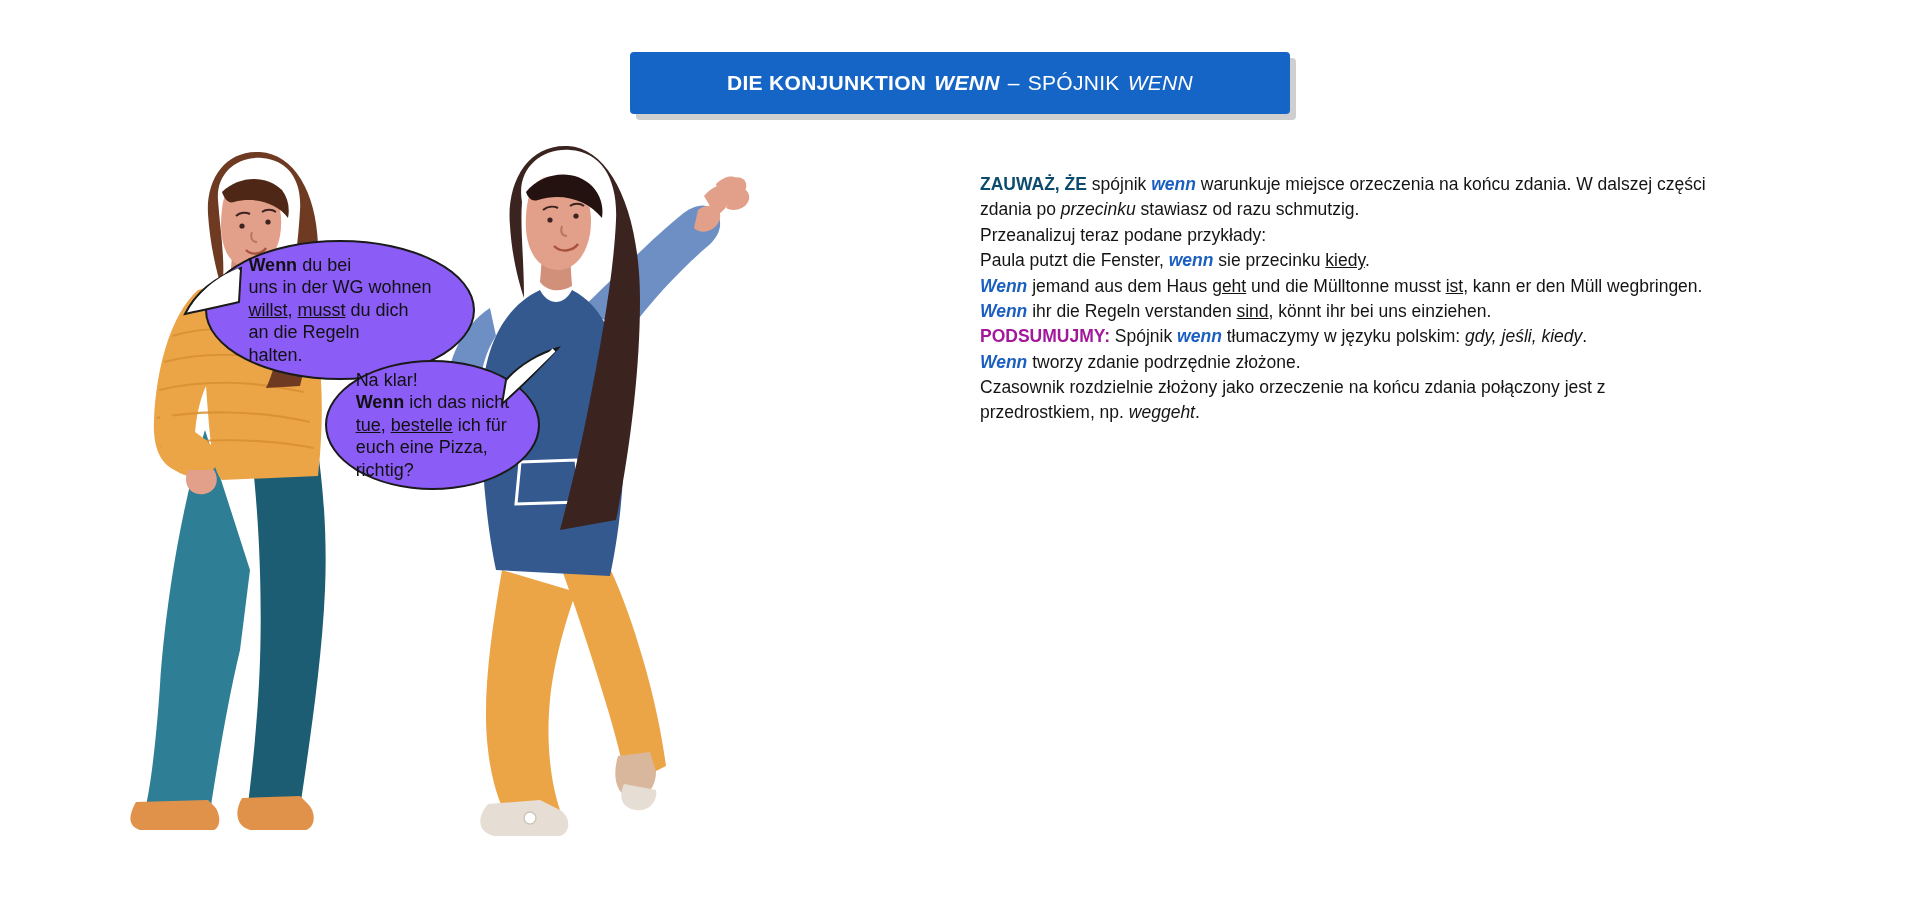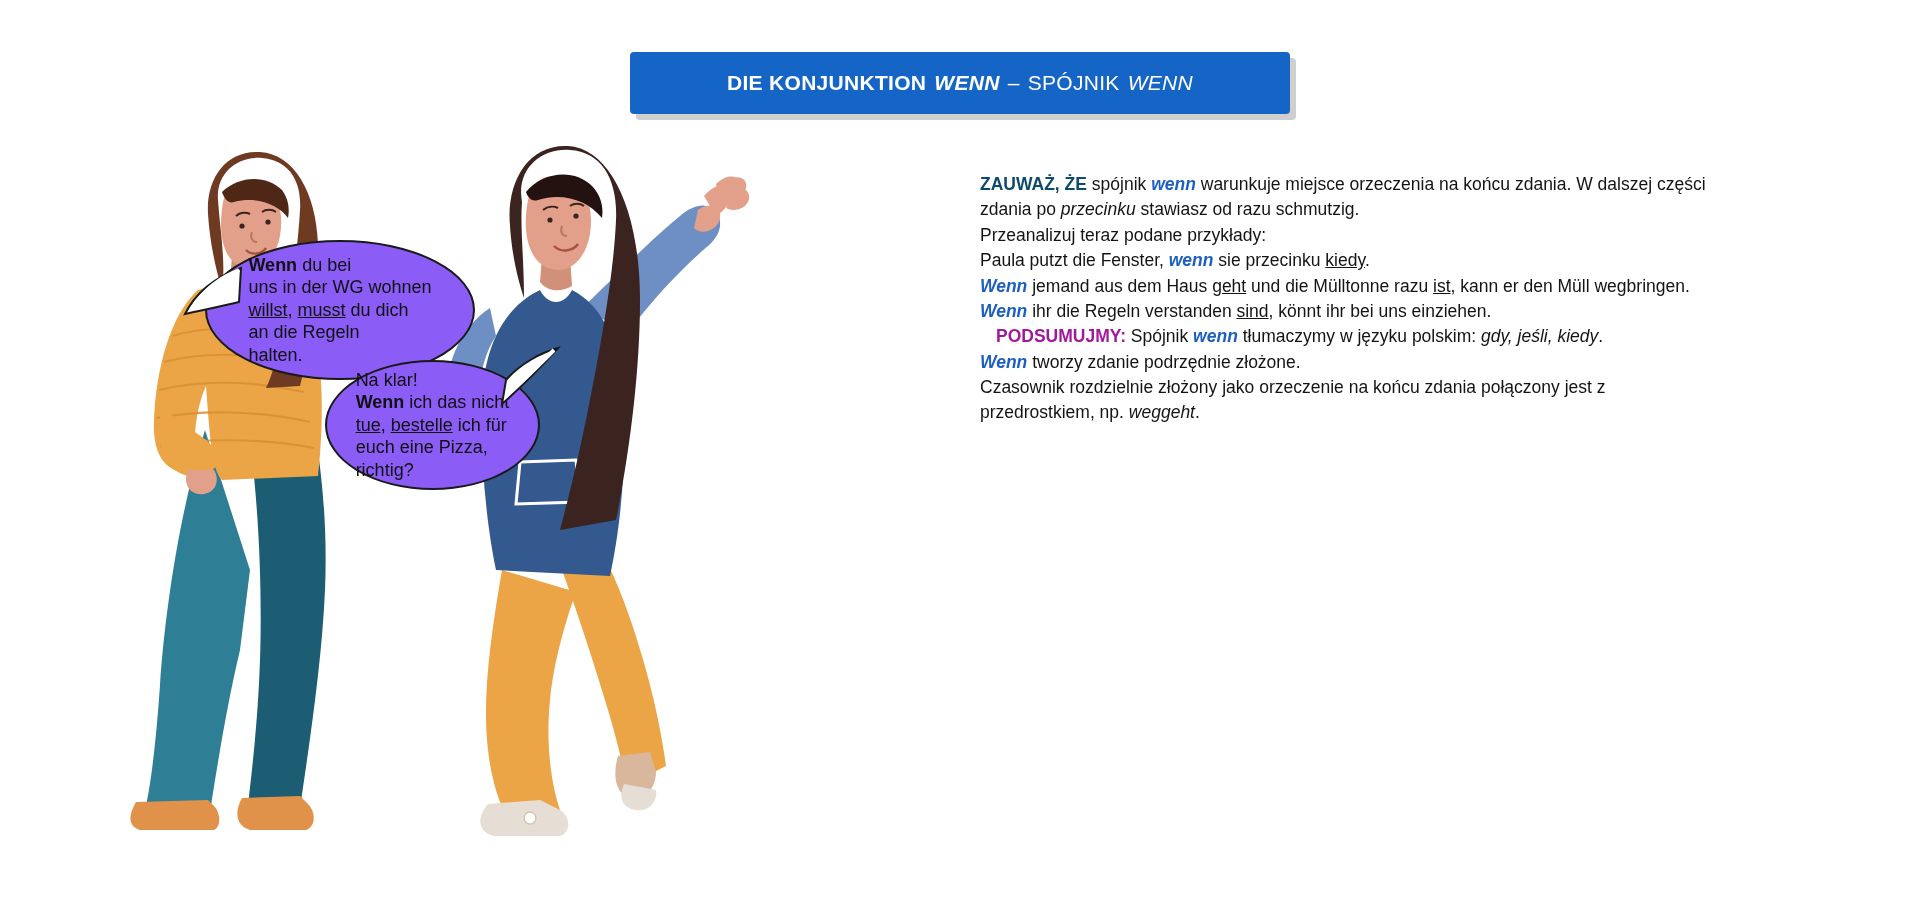--- a/index.html
+++ b/index.html
@@ -107,21 +107,21 @@
     color: #141414;
   }
   .text-col p { margin: 0; }
   .para { margin-bottom: 18px; }
   .indent { margin-left: 55px; margin-bottom: 18px; }
   .lead { color: #0c4a6e; font-weight: bold; }
   .wenn-blue { color: #1b5fc1; font-weight: bold; font-style: italic; }
   .u { text-decoration: underline; }
   .it { font-style: italic; margin-top: 44px; }
   .summary { margin-top: 22px; }
-  .summary .lead2 { color: #a3189b; font-weight: bold; margin-left: 16px; }
+  .summary .lead2 { color: #a3189b; font-weight: bold; }
   .tight { margin-bottom: 0; }
 </style>
 </head>
 <body>
 
 <div class="banner-wrap">
   <div class="banner-shadow"></div>
   <div class="banner">
     <span class="b">DIE KONJUNKTION </span>
       <span class="bi">WENN</span>
@@ -256,21 +256,21 @@
     <span class="lead">ZAUWAŻ, ŻE</span><span> spójnik </span><span class="wenn-blue">wenn</span><span> warunkuje miejsce orzeczenia na końcu zdania. W dalszej części zdania po </span><span class="it">przecinku</span><span> stawiasz od razu schmutzig.</span>
   </p>
 
   <p class="indent">Przeanalizuj teraz podane przykłady:</p>
 
   <p class="indent">
     <span>Paula putzt die Fenster, </span><span class="wenn-blue">wenn</span><span> sie przecinku </span><span class="u">kiedy</span><span>.</span>
   </p>
 
   <p class="indent">
-    <span class="wenn-blue">Wenn</span><span> jemand aus dem Haus </span><span class="u">geht</span><span> und die Mülltonne razu </span><span class="u">ist</span><span>, kann er den Müll wegbringen.</span>
+    <span class="wenn-blue">Wenn</span><span> jemand aus dem Haus </span><span class="u">geht</span><span> und die Mülltonne musst </span><span class="u">ist</span><span>, kann er den Müll wegbringen.</span>
   </p>
 
   <p class="indent">
     <span class="wenn-blue">Wenn</span><span> ihr die Regeln verstanden </span><span class="u">sind</span><span>, könnt ihr bei uns einziehen.</span>
   </p>
 
   <p class="summary tight">
     <span class="lead2">PODSUMUJMY:</span><span> Spójnik </span><span class="wenn-blue">wenn</span><span> tłumaczymy w języku polskim: </span><span class="it">gdy, jeśli, kiedy</span><span>.</span>
   </p>
 

